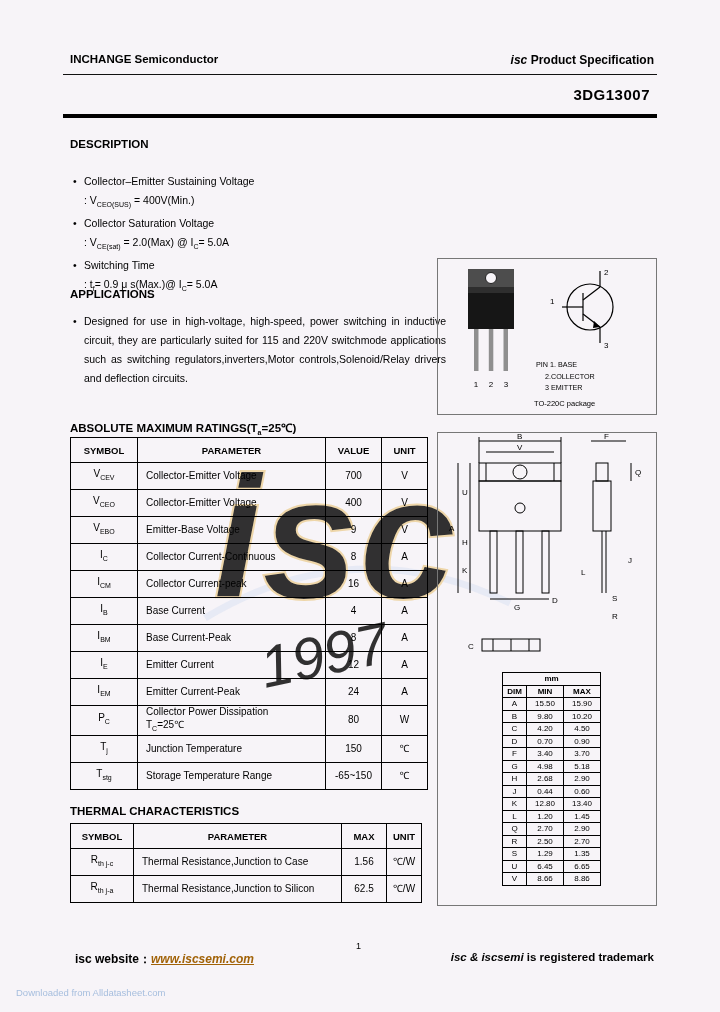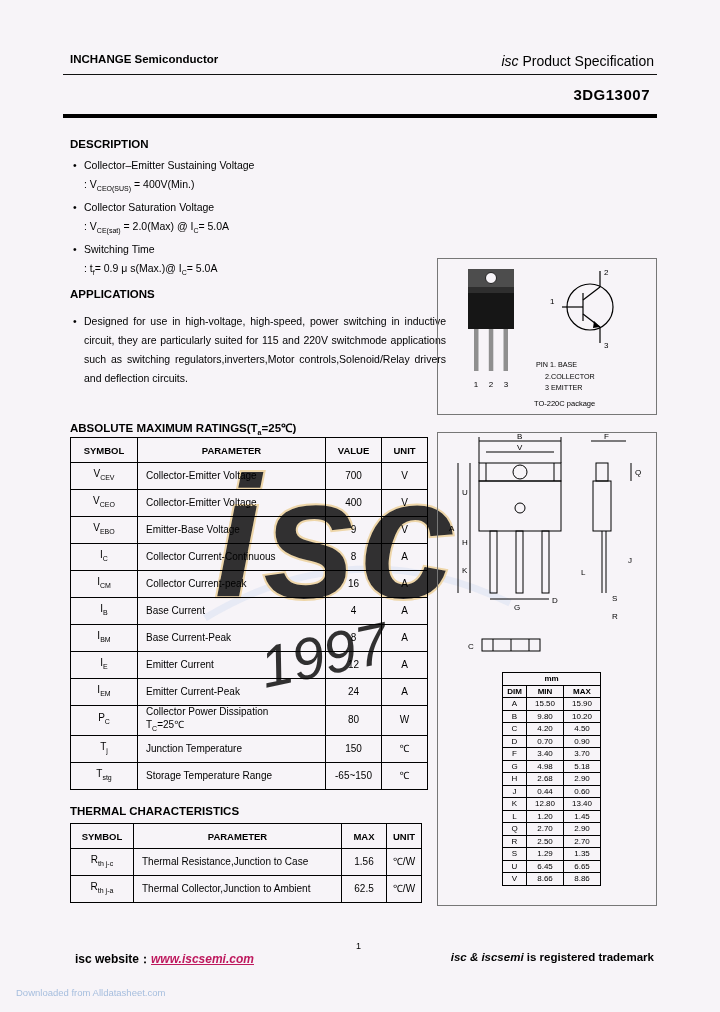--- a/index.html
+++ b/index.html
@@ -5,26 +5,26 @@
 *{box-sizing:border-box;margin:0;padding:0}
 body{margin:0;background:#d9d9de;font-family:"Liberation Sans",sans-serif}
 .page{position:relative;width:720px;height:1012px;margin:0 auto;background:#f7f4f8;overflow:hidden;color:#000}
 .abs{position:absolute}
 .b{font-weight:bold}
 .i{font-style:italic}
 .rule{background:#111}
 #rule1{top:74px;left:63px;width:594px;height:1px}
 #rule2{top:114px;left:63px;width:594px;height:4px;background:#000}
 #hdr-left{top:53px;left:70px;font-size:11.5px;font-weight:bold}
-#hdr-right{top:53px;right:66px;font-size:14px;font-weight:normal}
+#hdr-right{top:53px;right:66px;font-size:12px;font-weight:bold}
 #title{top:88px;left:70px;font-size:13.5px;font-weight:bold}
 #part{top:86px;right:70px;font-size:15px;font-weight:bold;letter-spacing:.5px}
 .sec-h{font-size:11.5px;font-weight:bold}
 #desc{top:138px;left:70px;width:372px}
-#desc .sec-h{margin-bottom:6px}
+#desc .sec-h{margin-bottom:22px}
 .dline{position:relative;padding-left:14px;line-height:19px;font-size:10.5px}
 .bullet{position:absolute;left:3px}
 #apps{top:288px;left:70px;width:376px}
 #apps .sec-h{margin-bottom:12px}
 .para{position:relative;padding-left:14px;line-height:19px;font-size:10.5px;text-align:justify}
 .figbox{border:1px solid #777;background:transparent}
 #fig1{left:437px;top:258px;width:220px;height:157px}
 #fig2{left:437px;top:432px;width:220px;height:474px}
 #amr-h{top:420px;left:70px}
 #amr-table{top:437px;left:70px}
@@ -35,21 +35,21 @@
 .dtable td{border:1px solid #000;font-size:10px;line-height:12.5px;height:27px;vertical-align:middle}
 .c-par{text-align:left;padding-left:8px}
 .c-sym,.c-ctr{text-align:center}
 sub{font-size:7px}
 #dim-table{position:absolute;left:64px;top:239px}
 .dims th,.dims td{border:1px solid #000;font-size:8px;height:12.5px;line-height:9px;text-align:center;padding:0 2px;font-weight:normal}
 .dims th{font-weight:bold}
 #pageno{top:941px;left:356px;font-size:9px}
 #website{top:951px;left:75px;font-size:12px}
 #website .lbl{font-weight:bold;}
-a.link{color:#be185d;font-weight:bold;font-style:italic;text-decoration:underline;cursor:pointer}
+a.link{color:#a16207;font-weight:bold;font-style:italic;text-decoration:underline;cursor:pointer}
 #tm{top:951px;right:66px;font-size:11.5px}
 #dlnote{top:987px;left:16px;font-size:9.5px;color:#a6bede}
 svg text{font-family:"Liberation Sans",sans-serif;fill:#000}
 .svgt7{font-size:7.2px}
 .svgt75{font-size:7.5px}
 .svgt8{font-size:8px}
 .wm{left:195px;top:408px;opacity:.8;pointer-events:none}
 </style>
 </head>
 <body>
@@ -230,21 +230,21 @@
     </thead>
     <tbody>
         <tr>
           <td class="c-sym">R<sub>th j-c</sub></td>
           <td class="c-par">Thermal Resistance,Junction to Case</td>
           <td class="c-ctr">1.56</td>
           <td class="c-ctr">℃/W</td>
         </tr>
         <tr>
           <td class="c-sym">R<sub>th j-a</sub></td>
-          <td class="c-par">Thermal Collector,Junction to Ambient</td>
+          <td class="c-par">Thermal Resistance,Junction to Silicon</td>
           <td class="c-ctr">62.5</td>
           <td class="c-ctr">℃/W</td>
         </tr>
       </tbody>
   </table>
 
   <div class="abs figbox" id="fig2">
     <svg width="218" height="238" viewBox="0 0 218 238">
       <g stroke="#000" stroke-width="1" fill="none">
         <line x1="41" y1="8" x2="123" y2="8"></line>

